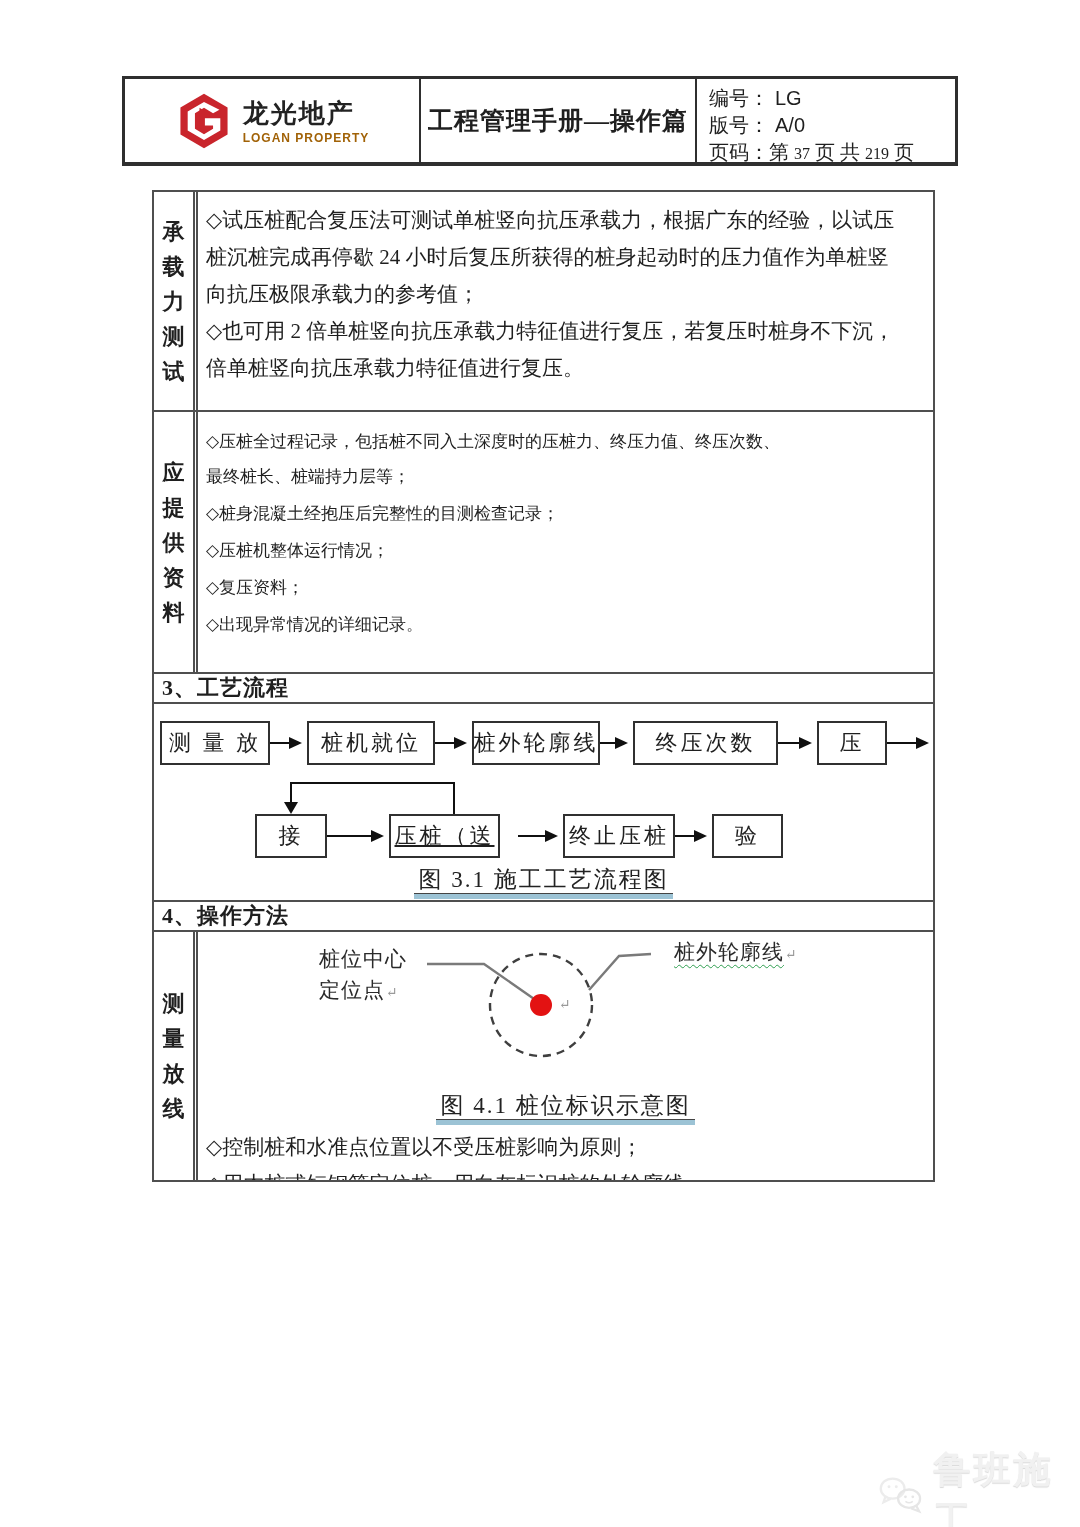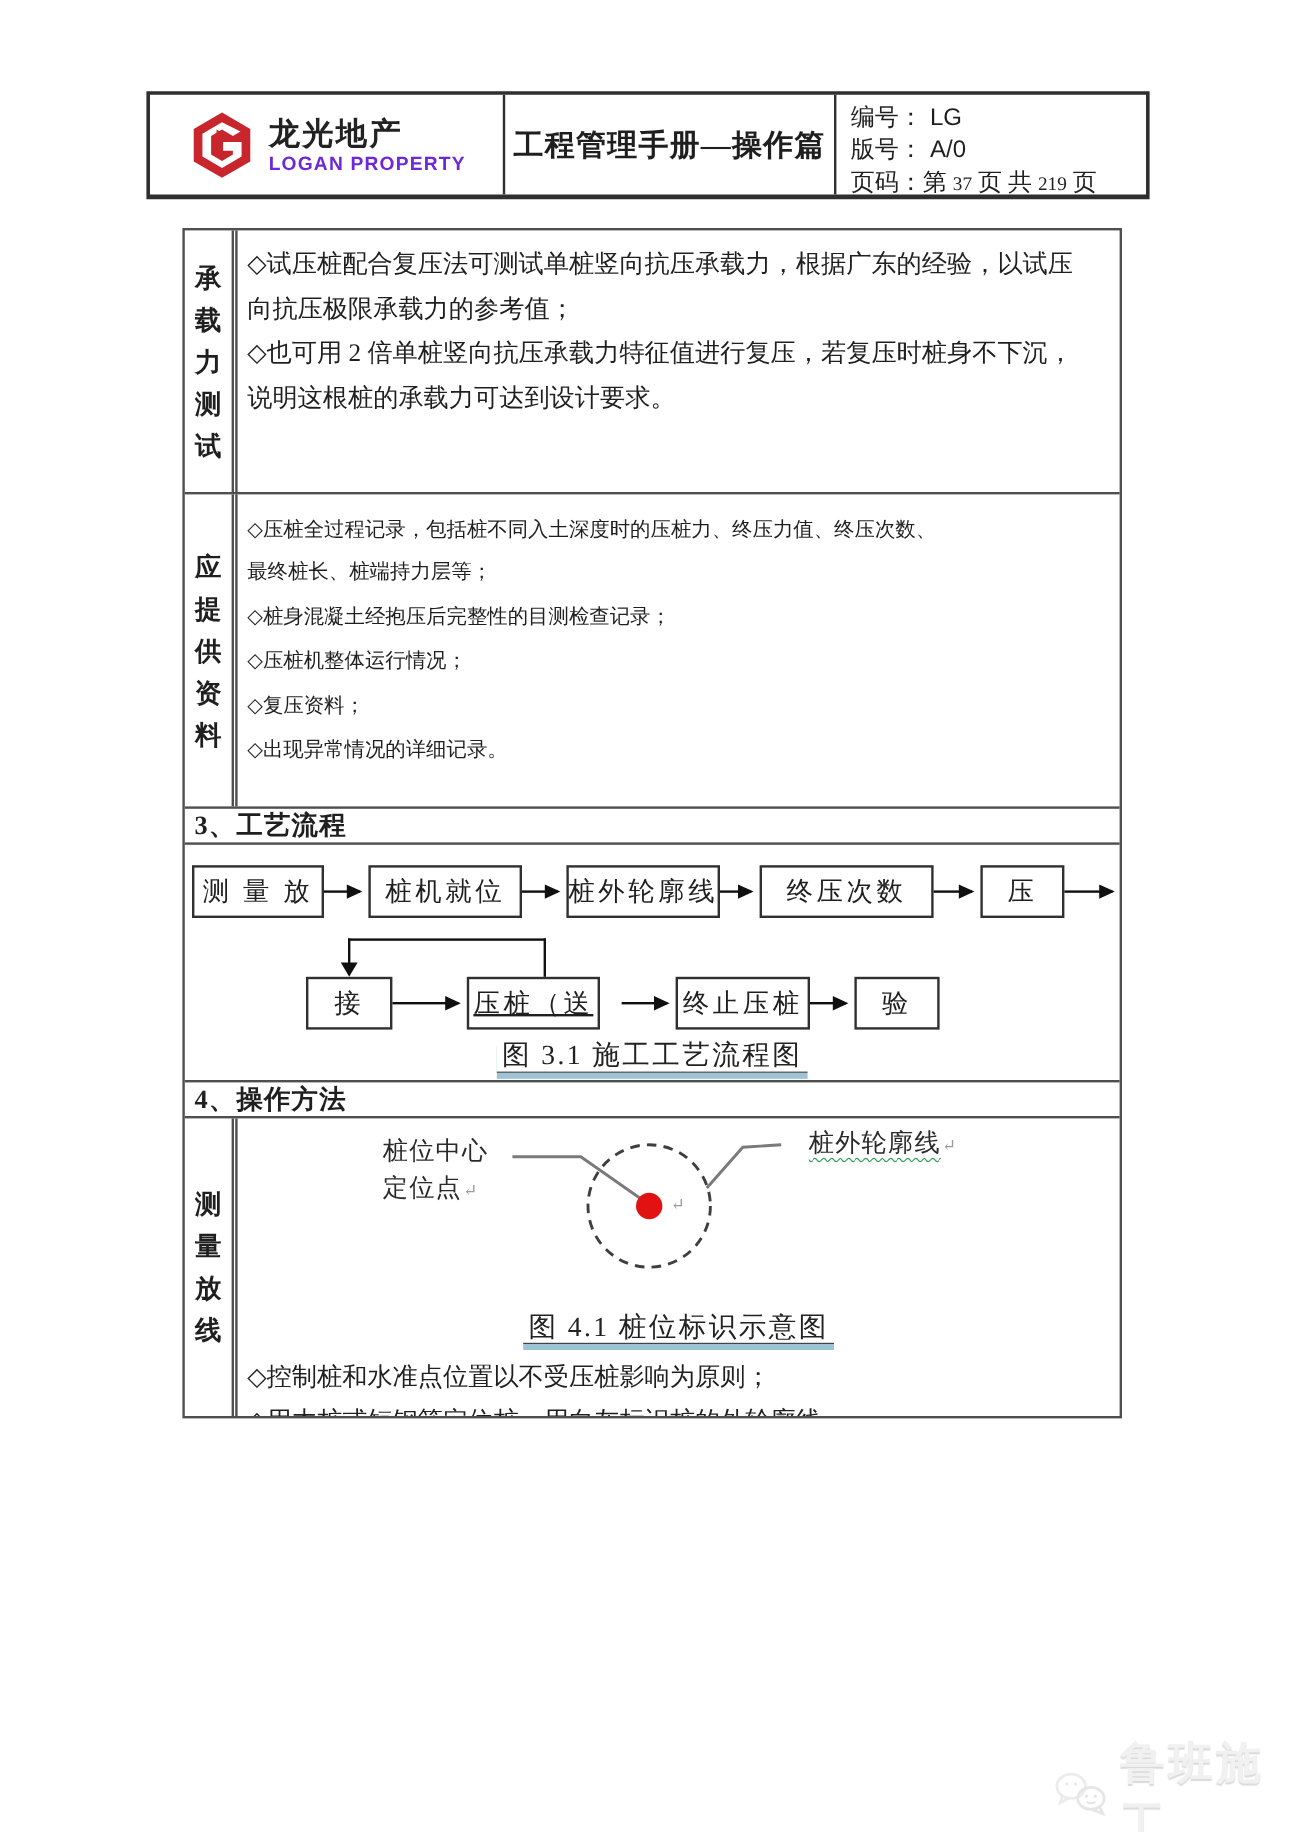--- a/index.html
+++ b/index.html
@@ -17,21 +17,21 @@
     border:3px solid #2f2f2f; border-bottom-width:4px;
     display:flex; background:#fff;
   }
   .logo-cell {
     width:296px; border-right:2px solid #2f2f2f;
     display:flex; align-items:center; justify-content:center; gap:10px;
   }
   .logo-mark { width:58px; height:58px; flex:0 0 auto; }
   .logo-cn { font-size:26px; font-weight:bold; color:#222; letter-spacing:2px;
              font-family:"Liberation Sans","DejaVu Sans",sans-serif; }
-  .logo-en { font-size:16px; font-weight:bold; color:#6d28d9; letter-spacing:1px;
+  .logo-en { font-size:12px; font-weight:bold; color:#a16207; letter-spacing:1px;
              font-family:"Liberation Sans","DejaVu Sans",sans-serif; }
   .title-cell {
     width:276px; border-right:2px solid #2f2f2f;
     display:flex; align-items:center; justify-content:center;
     font-size:25px; font-weight:bold; letter-spacing:1px;
   }
   .info-cell { flex:1; padding:6px 12px 4px 12px; font-size:20px; line-height:27px; }
   .info-row { white-space:nowrap; }
   .info-val { font-family:"Liberation Sans","DejaVu Sans",sans-serif; margin-left:6px; }
   .info-num { font-size:16px; margin:0 5px; }
@@ -169,23 +169,24 @@
 </div>
 
 <div class="main-table">
 
   <div class="t-row row-a">
     <div class="label-cell">
       <div class="v-label">承载力测试</div>
     </div>
     <div class="content-cell">
       <div class="bodyline">◇试压桩配合复压法可测试单桩竖向抗压承载力，根据广东的经验，以试压</div>
+      <div class="bodyline cont">桩沉桩完成再停歇 24 小时后复压所获得的桩身起动时的压力值作为单桩竖</div>
       <div class="bodyline cont">向抗压极限承载力的参考值；</div>
       <div class="bodyline">◇也可用 2 倍单桩竖向抗压承载力特征值进行复压，若复压时桩身不下沉，</div>
-      <div class="bodyline cont">说明这根桩的承载力可达到设计要求。</div>
+      <div class="bodyline cont">倍单桩竖向抗压承载力特征值进行复压。</div>
     </div>
   </div>
 
   <div class="t-row row-b">
     <div class="label-cell">
       <div class="v-label">应提供资料</div>
     </div>
     <div class="content-cell">
       <div class="m-line new">◇压桩全过程记录，包括桩不同入土深度时的压桩力、终压力值、终压次数、</div>
       <div class="m-line">最终桩长、桩端持力层等；</div>

